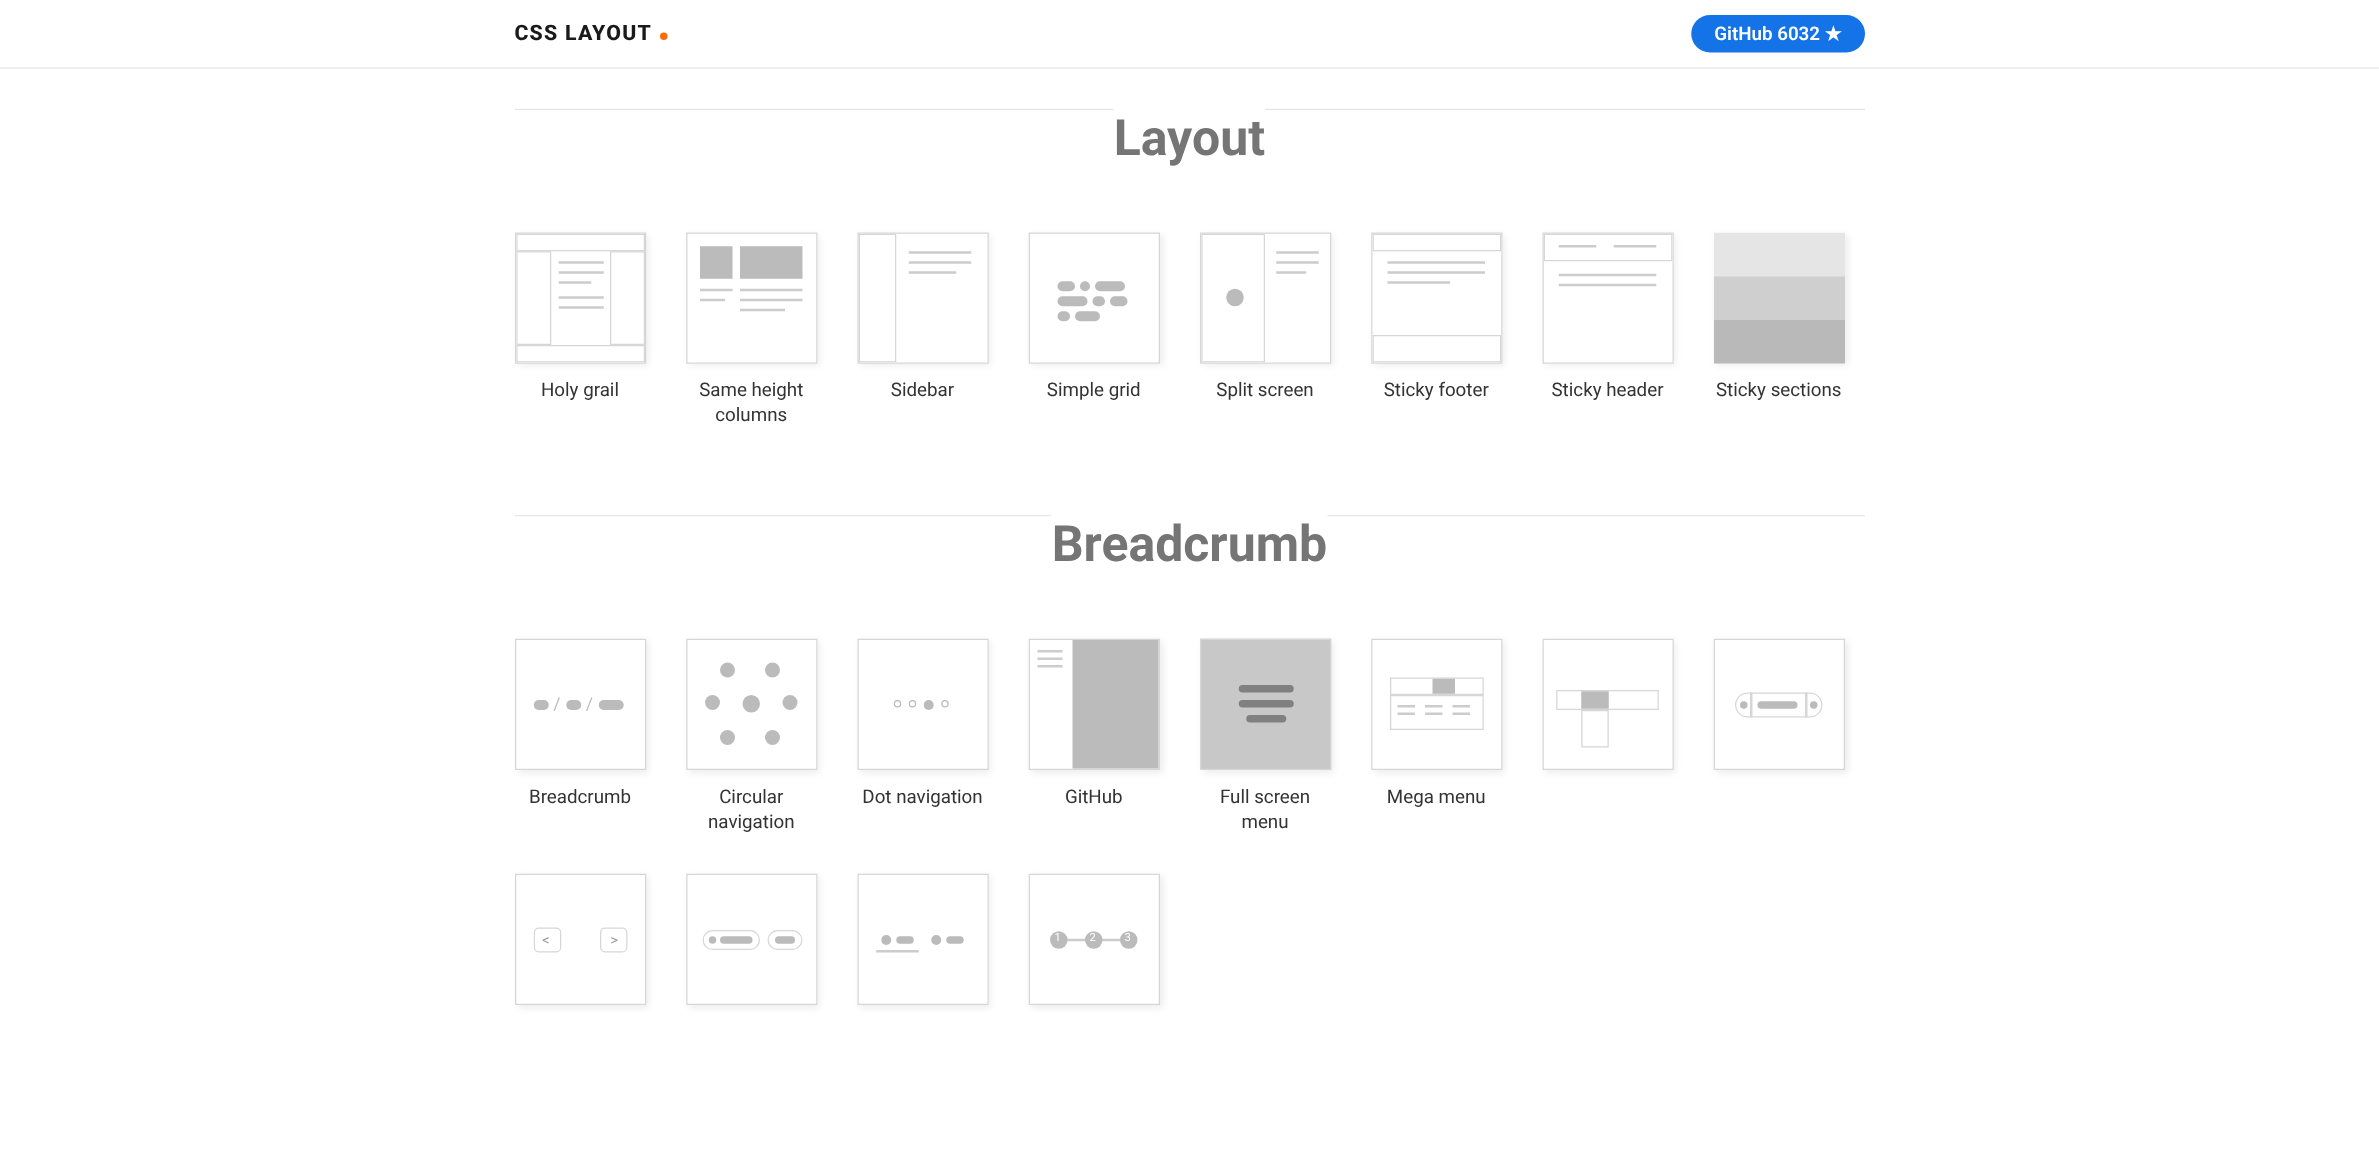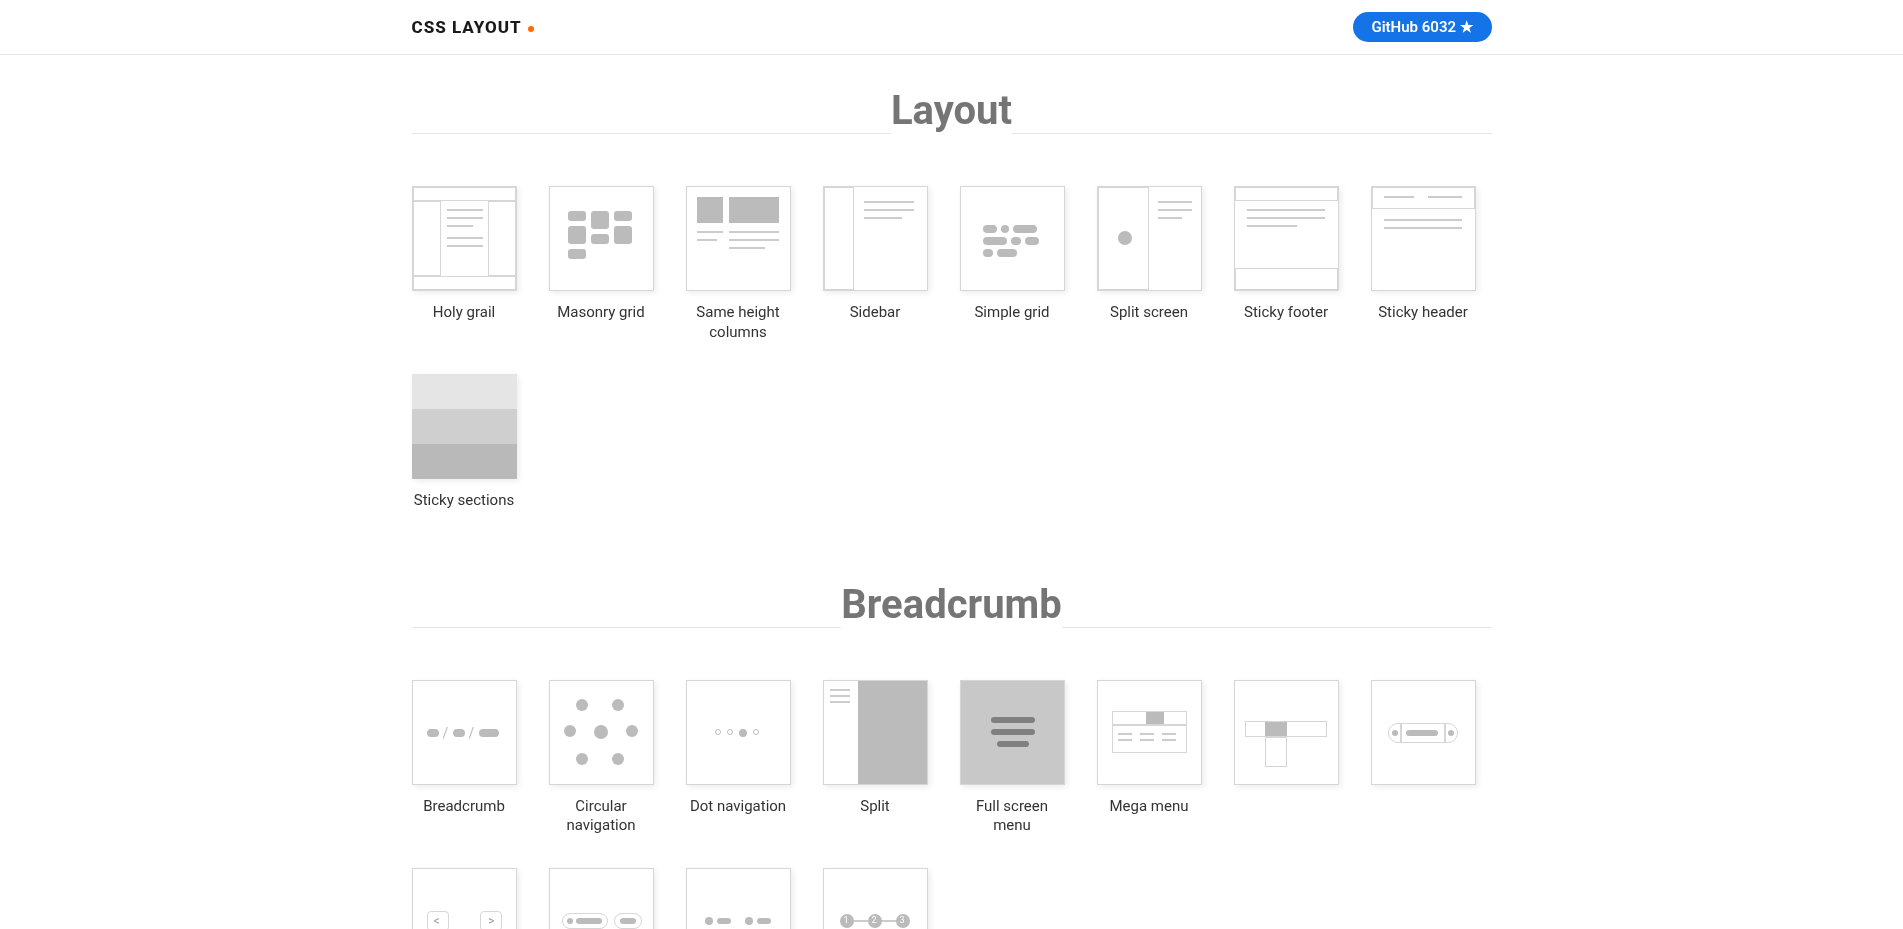--- a/index.html
+++ b/index.html
@@ -35,21 +35,21 @@
   color: #fff;
   border-radius: 20px;
   padding: 6px 18px;
   font-weight: 600;
   font-size: 15px;
   display: inline-flex;
   gap: 4px;
 }
 .container { max-width: 1080px; margin: 0 auto; padding: 0 0 40px; }
 .section-divider {
-  display: flex; align-items: flex-end; 
+  display: flex; align-items: flex-start; 
   margin: 32px 0 52px;
 }
 .section-divider hr { flex: 1; border: none; border-top: 1px solid #e5e5e5; }
 .section-title {
   font-size: 40px; font-weight: 700; color: #757575;
 }
 .grid {
   display: grid;
   grid-template-columns: repeat(8, 105px);
   gap: 32px 32px;
@@ -110,32 +110,20 @@
         <div class="bord" style="left:0;bottom:0;right:0;height:14px"></div>
         <div class="line" style="left:34px;top:22px;width:36px"></div>
         <div class="line" style="left:34px;top:30px;width:36px"></div>
         <div class="line" style="left:34px;top:38px;width:26px"></div>
         <div class="line" style="left:34px;top:50px;width:36px"></div>
         <div class="line" style="left:34px;top:58px;width:36px"></div>
       </div>
       <div class="tile-label">Holy grail</div>
     </div>
 
-    <div class="tile">
-      <div class="thumb">
-        <div class="rbox" style="left:18px;top:24px;width:18px;height:10px"></div>
-        <div class="rbox" style="left:41px;top:24px;width:18px;height:18px"></div>
-        <div class="rbox" style="left:64px;top:24px;width:18px;height:10px"></div>
-        <div class="rbox" style="left:18px;top:39px;width:18px;height:18px"></div>
-        <div class="rbox" style="left:41px;top:47px;width:18px;height:10px"></div>
-        <div class="rbox" style="left:64px;top:39px;width:18px;height:18px"></div>
-        <div class="rbox" style="left:18px;top:62px;width:18px;height:10px"></div>
-      </div>
-      <div class="tile-label">Masonry grid</div>
-    </div>
 
     <div class="tile">
       <div class="thumb">
         <div class="box" style="left:10px;top:10px;width:26px;height:26px"></div>
         <div class="box" style="left:42px;top:10px;width:50px;height:26px"></div>
         <div class="line" style="left:10px;top:44px;width:26px"></div>
         <div class="line" style="left:10px;top:52px;width:20px"></div>
         <div class="line" style="left:42px;top:44px;width:50px"></div>
         <div class="line" style="left:42px;top:52px;width:50px"></div>
         <div class="line" style="left:42px;top:60px;width:36px"></div>
@@ -253,21 +241,21 @@
       <div class="tile-label">Dot navigation</div>
     </div>
 
     <div class="tile">
       <div class="thumb">
         <div class="box" style="left:34px;top:0;right:0;bottom:0"></div>
         <div class="line" style="left:6px;top:8px;width:20px"></div>
         <div class="line" style="left:6px;top:14px;width:20px"></div>
         <div class="line" style="left:6px;top:20px;width:20px"></div>
       </div>
-      <div class="tile-label">Split</div>
+      <div class="tile-label">GitHub</div>
     </div>
 
 
     <div class="tile">
       <div class="thumb" style="background:#c8c8c8">
         <div style="position:absolute;left:30px;top:36px;width:44px;height:6px;background:#808080;border-radius:3px"></div>
         <div style="position:absolute;left:30px;top:48px;width:44px;height:6px;background:#808080;border-radius:3px"></div>
         <div style="position:absolute;left:36px;top:60px;width:32px;height:6px;background:#808080;border-radius:3px"></div>
       </div>
       <div class="tile-label">Full screen menu</div>

